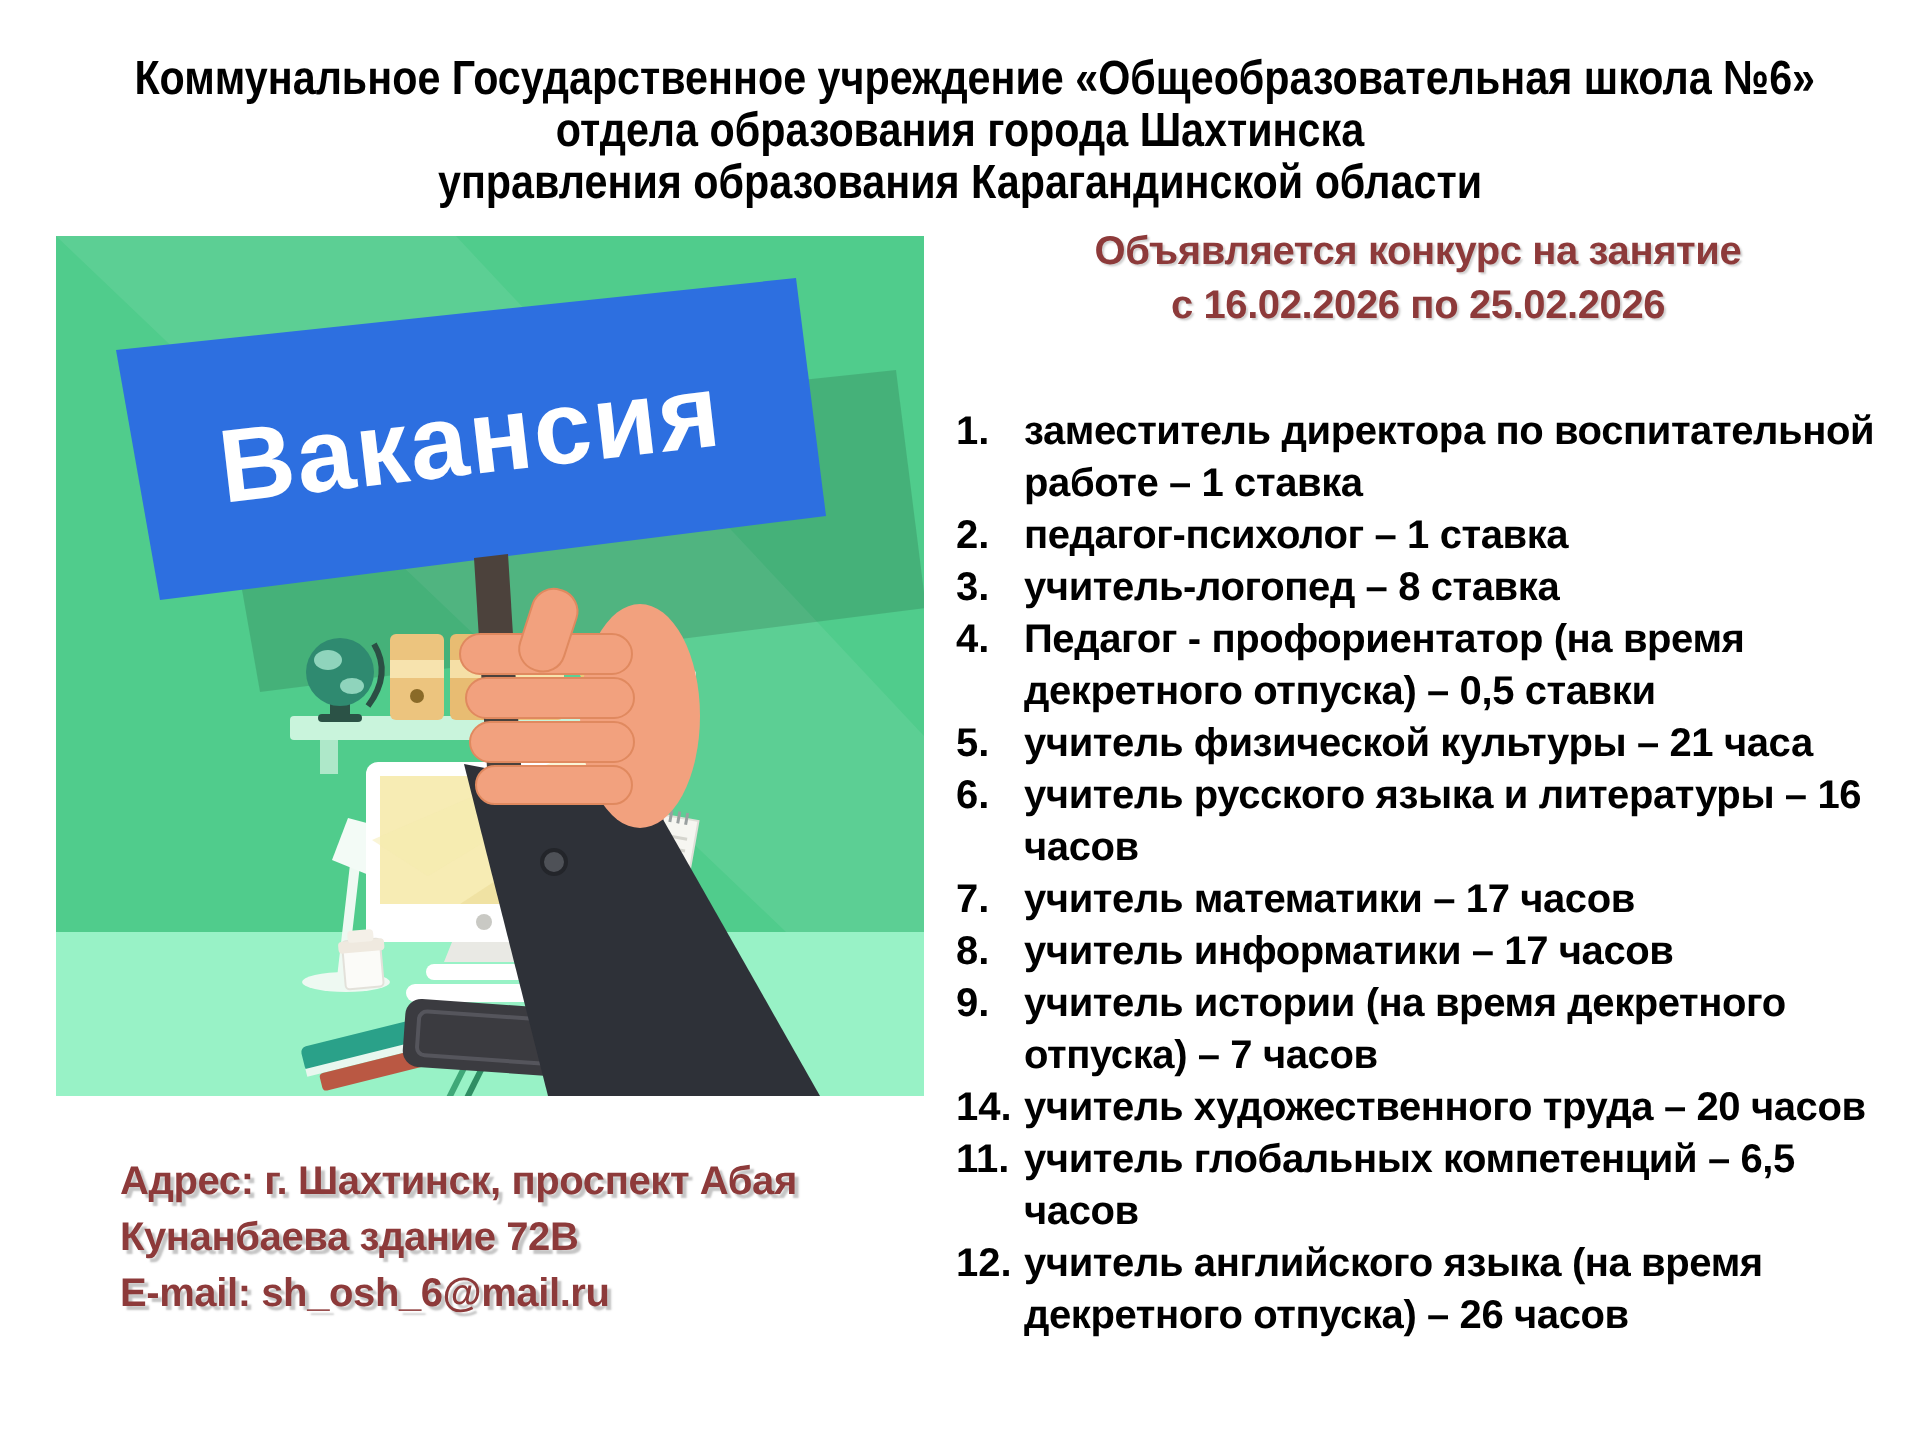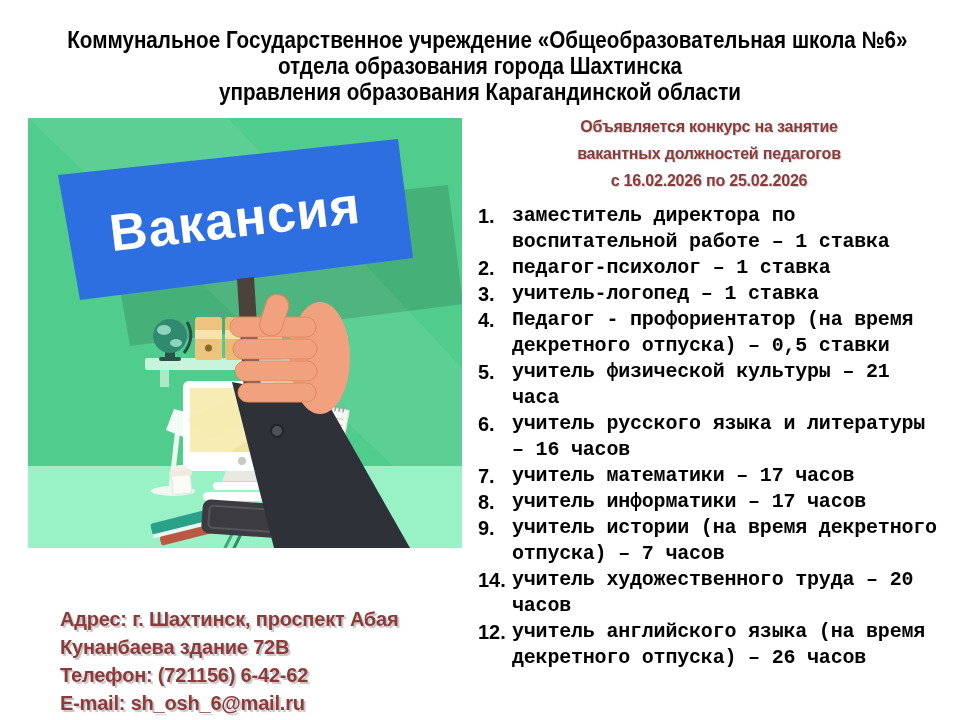--- a/index.html
+++ b/index.html
@@ -6,31 +6,31 @@
   body{
     width:960px;height:720px;background:#ffffff;overflow:hidden;position:relative;
     font-family:"Liberation Sans",sans-serif;
     --accent-red:#8D3A3A;--green-bg:#50CC8C;--mint:#98F2C6;--sign-blue:#2D6FE0;
   }
   .header{position:absolute;top:27px;left:0;width:960px;text-align:center;color:#000;font-weight:bold;}
   .hline{font-size:24px;line-height:26px;white-space:nowrap;transform:scaleX(0.86);transform-origin:50% 50%;}
   .illu{position:absolute;left:28px;top:118px;width:434px;height:430px;}
   .announce{
     position:absolute;left:470px;top:113px;width:478px;text-align:center;
-    color:var(--accent-red);font-weight:bold;font-size:16px;line-height:27px;
+    color:var(--accent-red);font-weight:bold;font-size:20px;line-height:27px;
     text-shadow:1px 1px 1px rgba(150,150,150,0.45);letter-spacing:-0.2px;
   }
   .vlist{position:absolute;left:470px;top:203px;width:478px;color:#000;font-weight:bold;font-size:20px;line-height:26px;}
   .vitem{display:flex;}
   .vnum{flex:0 0 42px;width:42px;padding-left:8px;box-sizing:border-box;}
-  .vtext{flex:1;letter-spacing:-0.2px;font-family:Liberation Mono, monospace;}
+  .vtext{flex:1;letter-spacing:-0.2px;}
   .contacts{
     position:absolute;left:60px;top:577px;width:400px;
     color:var(--accent-red);font-weight:bold;font-size:20px;line-height:28px;
-    text-shadow:2px 2px 1px rgba(110,110,110,0.4);letter-spacing:-0.2px;margin-top:28px;
+    text-shadow:2px 2px 1px rgba(110,110,110,0.4);letter-spacing:-0.2px;
   }
 </style>
 </head>
 <body style="--accent-red: #8D3A3A; --green-bg: #50CC8C; --mint: #98F2C6; --sign-blue: #2D6FE0; --text-black: #000000;">
 
 <div class="header">
   <div class="hline">Коммунальное Государственное учреждение «Общеобразовательная школа №6»</div>
   <div class="hline">отдела образования города Шахтинска</div>
   <div class="hline">управления образования Карагандинской области</div>
 </div>
@@ -153,36 +153,35 @@
       <rect x="205" y="221" width="84" height="20" rx="10" fill="#F2A17E" stroke="#E0895F"></rect>
       <rect x="207" y="243" width="82" height="20" rx="10" fill="#F2A17E" stroke="#E0895F"></rect>
       <rect x="210" y="265" width="78" height="19" rx="9.5" fill="#F2A17E" stroke="#E0895F"></rect>
       <rect x="235" y="176" width="23" height="42" rx="11" transform="rotate(18 246 196)" fill="#F2A17E" stroke="#E0895F"></rect>
     </g>
   </svg>
 </div>
 
 <div class="announce">
   <div>Объявляется конкурс на занятие</div>
-  <div>вакантных должностей педагогов</div>
   <div>с 16.02.2026 по 25.02.2026</div>
 </div>
 
 <div class="vlist">
   <div class="vitem">
       <span class="vnum">1.</span>
       <span class="vtext">заместитель директора по воспитательной работе – 1 ставка</span>
     </div>
   <div class="vitem">
       <span class="vnum">2.</span>
       <span class="vtext">педагог-психолог – 1 ставка</span>
     </div>
   <div class="vitem">
       <span class="vnum">3.</span>
-      <span class="vtext">учитель-логопед – 1 ставка</span>
+      <span class="vtext">учитель-логопед – 8 ставка</span>
     </div>
   <div class="vitem">
       <span class="vnum">4.</span>
       <span class="vtext">Педагог - профориентатор (на время декретного отпуска) – 0,5 ставки</span>
     </div>
   <div class="vitem">
       <span class="vnum">5.</span>
       <span class="vtext">учитель физической культуры – 21 часа</span>
     </div>
   <div class="vitem">
@@ -199,22 +198,25 @@
     </div>
   <div class="vitem">
       <span class="vnum">9.</span>
       <span class="vtext">учитель истории (на время декретного отпуска) – 7 часов</span>
     </div>
   <div class="vitem">
       <span class="vnum">14.</span>
       <span class="vtext">учитель художественного труда – 20 часов</span>
     </div>
   <div class="vitem">
+      <span class="vnum">11.</span>
+      <span class="vtext">учитель глобальных компетенций – 6,5 часов</span>
+    </div>
+  <div class="vitem">
       <span class="vnum">12.</span>
       <span class="vtext">учитель английского языка (на время декретного отпуска) – 26 часов</span>
     </div>
 </div>
 
 <div class="contacts">
   <div>Адрес: г. Шахтинск, проспект Абая Кунанбаева здание 72В</div>
-  <div>Телефон: (721156) 6-42-62</div>
   <div>E-mail: sh_osh_6@mail.ru</div>
 </div>
 
 </body></html>

